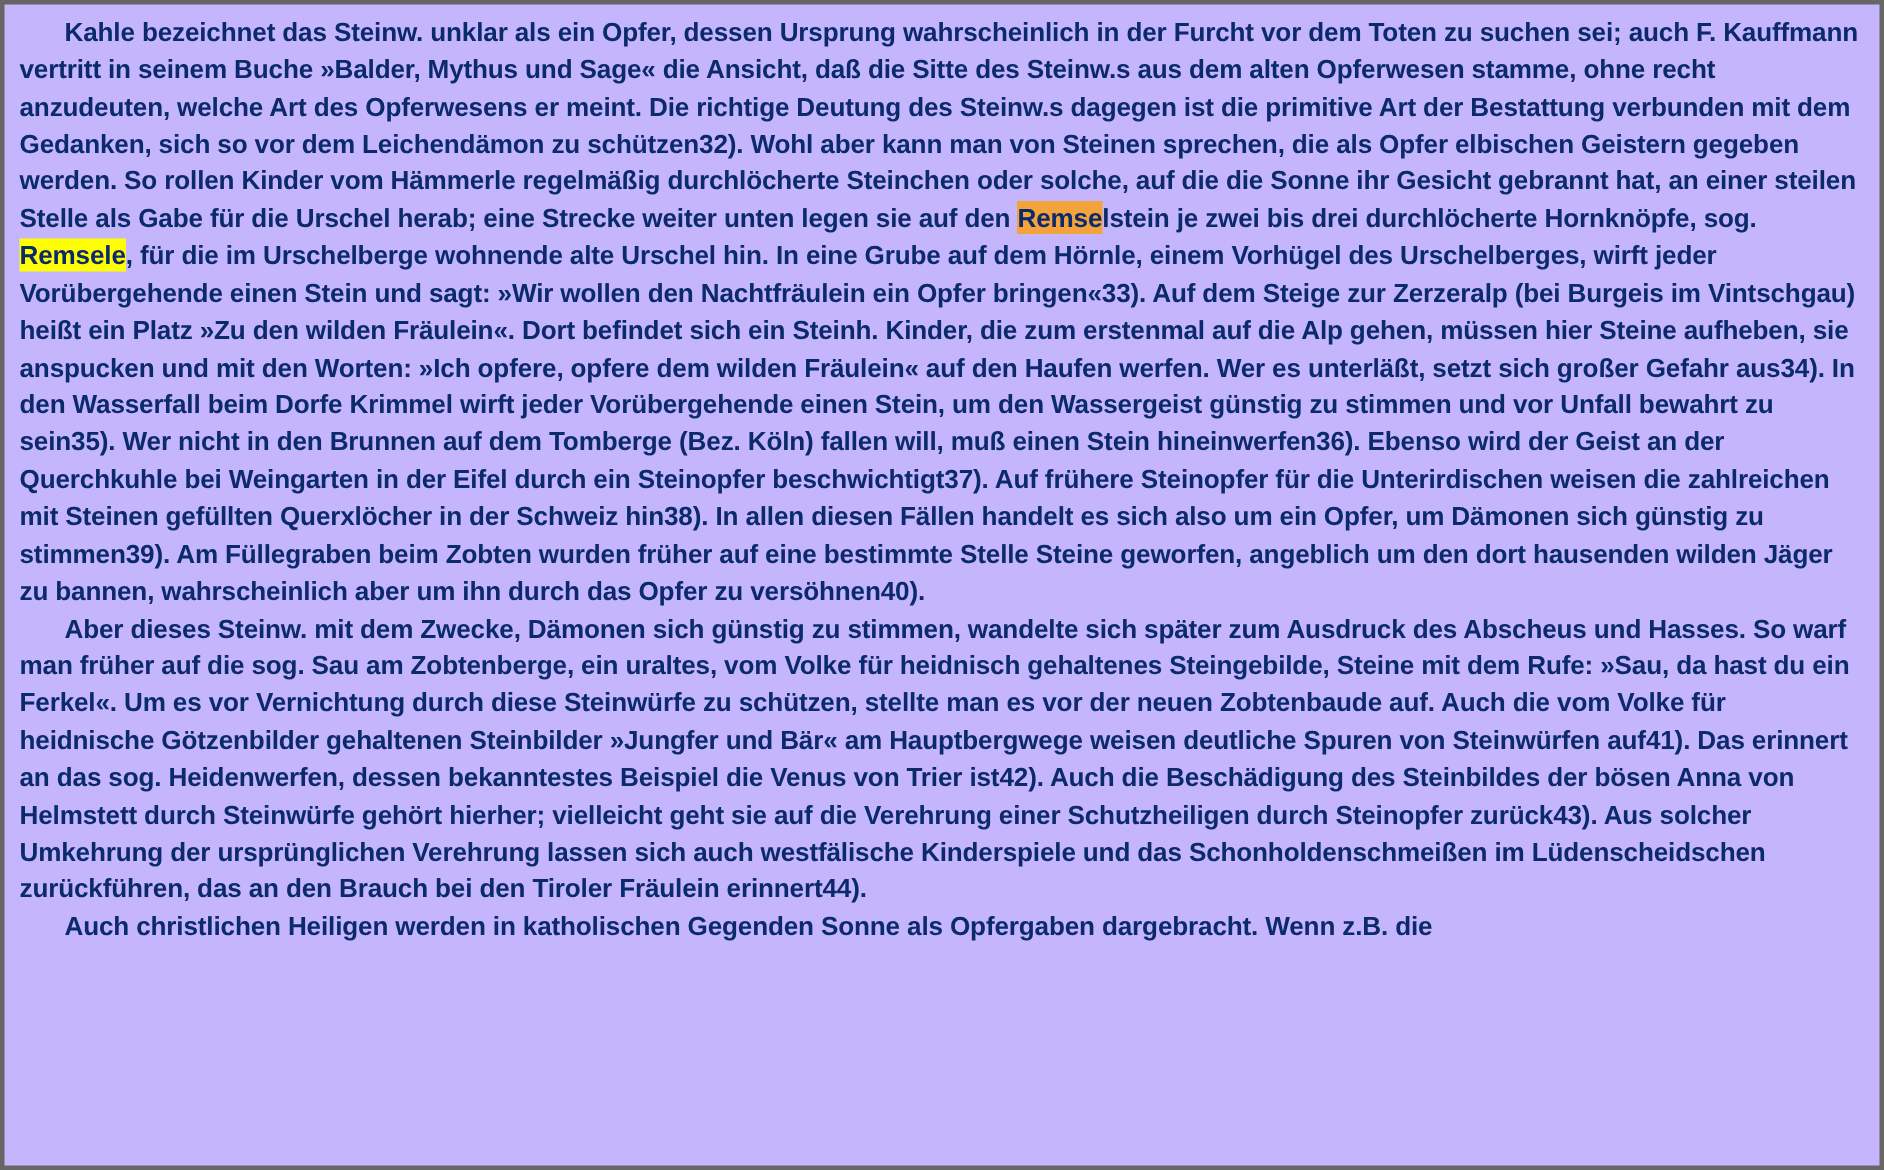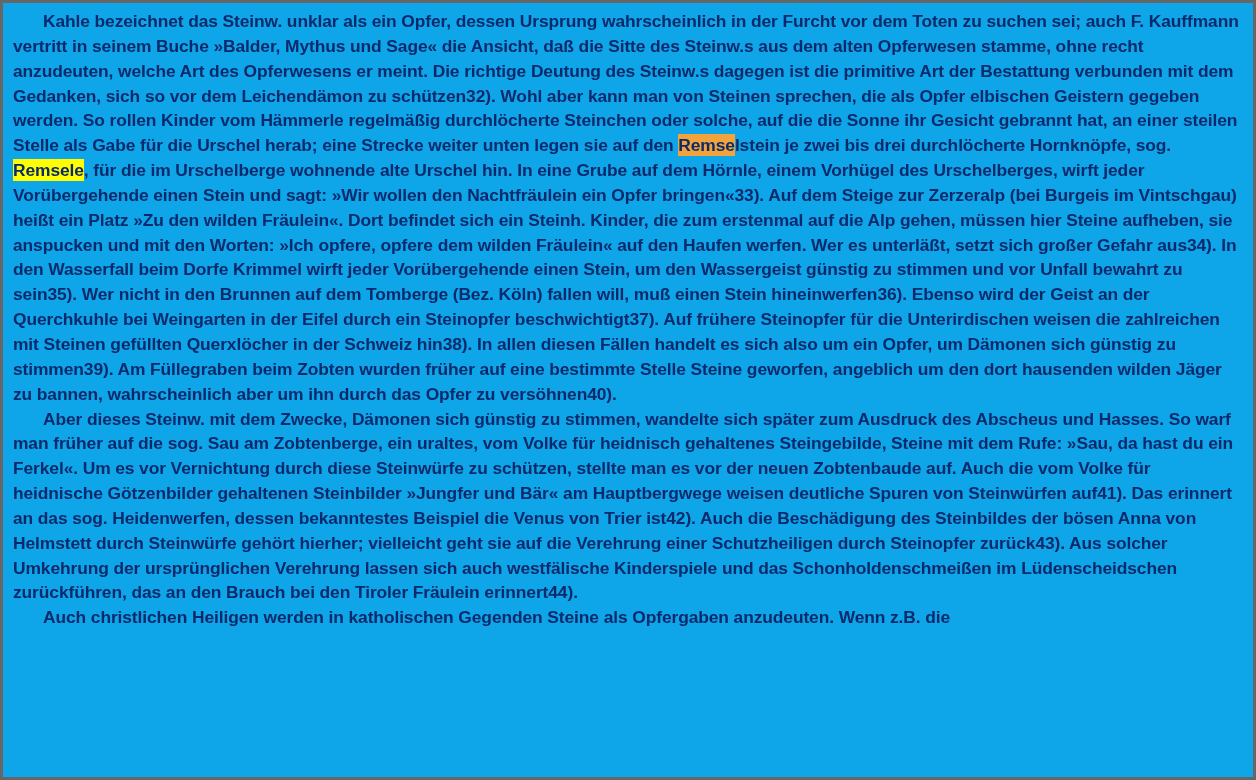--- a/index.html
+++ b/index.html
@@ -9,21 +9,21 @@
   body {
     width: 1256px;
     height: 780px;
     background: #ffffff;
     font-family: "Liberation Sans", sans-serif;
   }
   #page {
     box-sizing: border-box;
     width: 1256px;
     height: 780px;
-    background: #0ea5e9;
+    background: #c4b5fd;
     border: 3px solid #666666;
     padding: 6px 10px 0 10px;
     overflow: hidden;
   }
   .doc-text {
     color: #0b2a6b;
     font-size: 17.4px;
     font-weight: bold;
     line-height: 24.85px;
     letter-spacing: -0.1px;
@@ -46,16 +46,16 @@
 </head>
 <body>
 
 <div id="page">
   <div class="doc-text">
 
     <p class="para"><span>Kahle bezeichnet das Steinw. unklar als ein Opfer, dessen Ursprung wahrscheinlich in der Furcht vor dem Toten zu suchen sei; auch F. Kauffmann vertritt in seinem Buche »Balder, Mythus und Sage« die Ansicht, daß die Sitte des Steinw.s aus dem alten Opferwesen stamme, ohne recht anzudeuten, welche Art des Opferwesens er meint. Die richtige Deutung des Steinw.s dagegen ist die primitive Art der Bestattung verbunden mit dem Gedanken, sich so vor dem Leichendämon zu schützen32). Wohl aber kann man von Steinen sprechen, die als Opfer elbischen Geistern gegeben werden. So rollen Kinder vom Hämmerle regelmäßig durchlöcherte Steinchen oder solche, auf die die Sonne ihr Gesicht gebrannt hat, an einer steilen Stelle als Gabe für die Urschel herab; eine Strecke weiter unten legen sie auf den </span><span class="hl-orange">Remse</span><span>lstein je zwei bis drei durchlöcherte Hornknöpfe, sog. </span><span class="hl-yellow">Remsele</span><span>, für die im Urschelberge wohnende alte Urschel hin. In eine Grube auf dem Hörnle, einem Vorhügel des Urschelberges, wirft jeder Vorübergehende einen Stein und sagt: »Wir wollen den Nachtfräulein ein Opfer bringen«33). Auf dem Steige zur Zerzeralp (bei Burgeis im Vintschgau) heißt ein Platz »Zu den wilden Fräulein«. Dort befindet sich ein Steinh. Kinder, die zum erstenmal auf die Alp gehen, müssen hier Steine aufheben, sie anspucken und mit den Worten: »Ich opfere, opfere dem wilden Fräulein« auf den Haufen werfen. Wer es unterläßt, setzt sich großer Gefahr aus34). In den Wasserfall beim Dorfe Krimmel wirft jeder Vorübergehende einen Stein, um den Wassergeist günstig zu stimmen und vor Unfall bewahrt zu sein35). Wer nicht in den Brunnen auf dem Tomberge (Bez. Köln) fallen will, muß einen Stein hineinwerfen36). Ebenso wird der Geist an der Querchkuhle bei Weingarten in der Eifel durch ein Steinopfer beschwichtigt37). Auf frühere Steinopfer für die Unterirdischen weisen die zahlreichen mit Steinen gefüllten Querxlöcher in der Schweiz hin38). In allen diesen Fällen handelt es sich also um ein Opfer, um Dämonen sich günstig zu stimmen39). Am Füllegraben beim Zobten wurden früher auf eine bestimmte Stelle Steine geworfen, angeblich um den dort hausenden wilden Jäger zu bannen, wahrscheinlich aber um ihn durch das Opfer zu versöhnen40).</span></p>
 
     <p class="para">Aber dieses Steinw. mit dem Zwecke, Dämonen sich günstig zu stimmen, wandelte sich später zum Ausdruck des Abscheus und Hasses. So warf man früher auf die sog. Sau am Zobtenberge, ein uraltes, vom Volke für heidnisch gehaltenes Steingebilde, Steine mit dem Rufe: »Sau, da hast du ein Ferkel«. Um es vor Vernichtung durch diese Steinwürfe zu schützen, stellte man es vor der neuen Zobtenbaude auf. Auch die vom Volke für heidnische Götzenbilder gehaltenen Steinbilder »Jungfer und Bär« am Hauptbergwege weisen deutliche Spuren von Steinwürfen auf41). Das erinnert an das sog. Heidenwerfen, dessen bekanntestes Beispiel die Venus von Trier ist42). Auch die Beschädigung des Steinbildes der bösen Anna von Helmstett durch Steinwürfe gehört hierher; vielleicht geht sie auf die Verehrung einer Schutzheiligen durch Steinopfer zurück43). Aus solcher Umkehrung der ursprünglichen Verehrung lassen sich auch westfälische Kinderspiele und das Schonholdenschmeißen im Lüdenscheidschen zurückführen, das an den Brauch bei den Tiroler Fräulein erinnert44).</p>
 
-    <p class="para">Auch christlichen Heiligen werden in katholischen Gegenden Steine als Opfergaben anzudeuten. Wenn z.B. die</p>
+    <p class="para">Auch christlichen Heiligen werden in katholischen Gegenden Sonne als Opfergaben dargebracht. Wenn z.B. die</p>
 
   </div>
 </div>
 
 </body></html>

